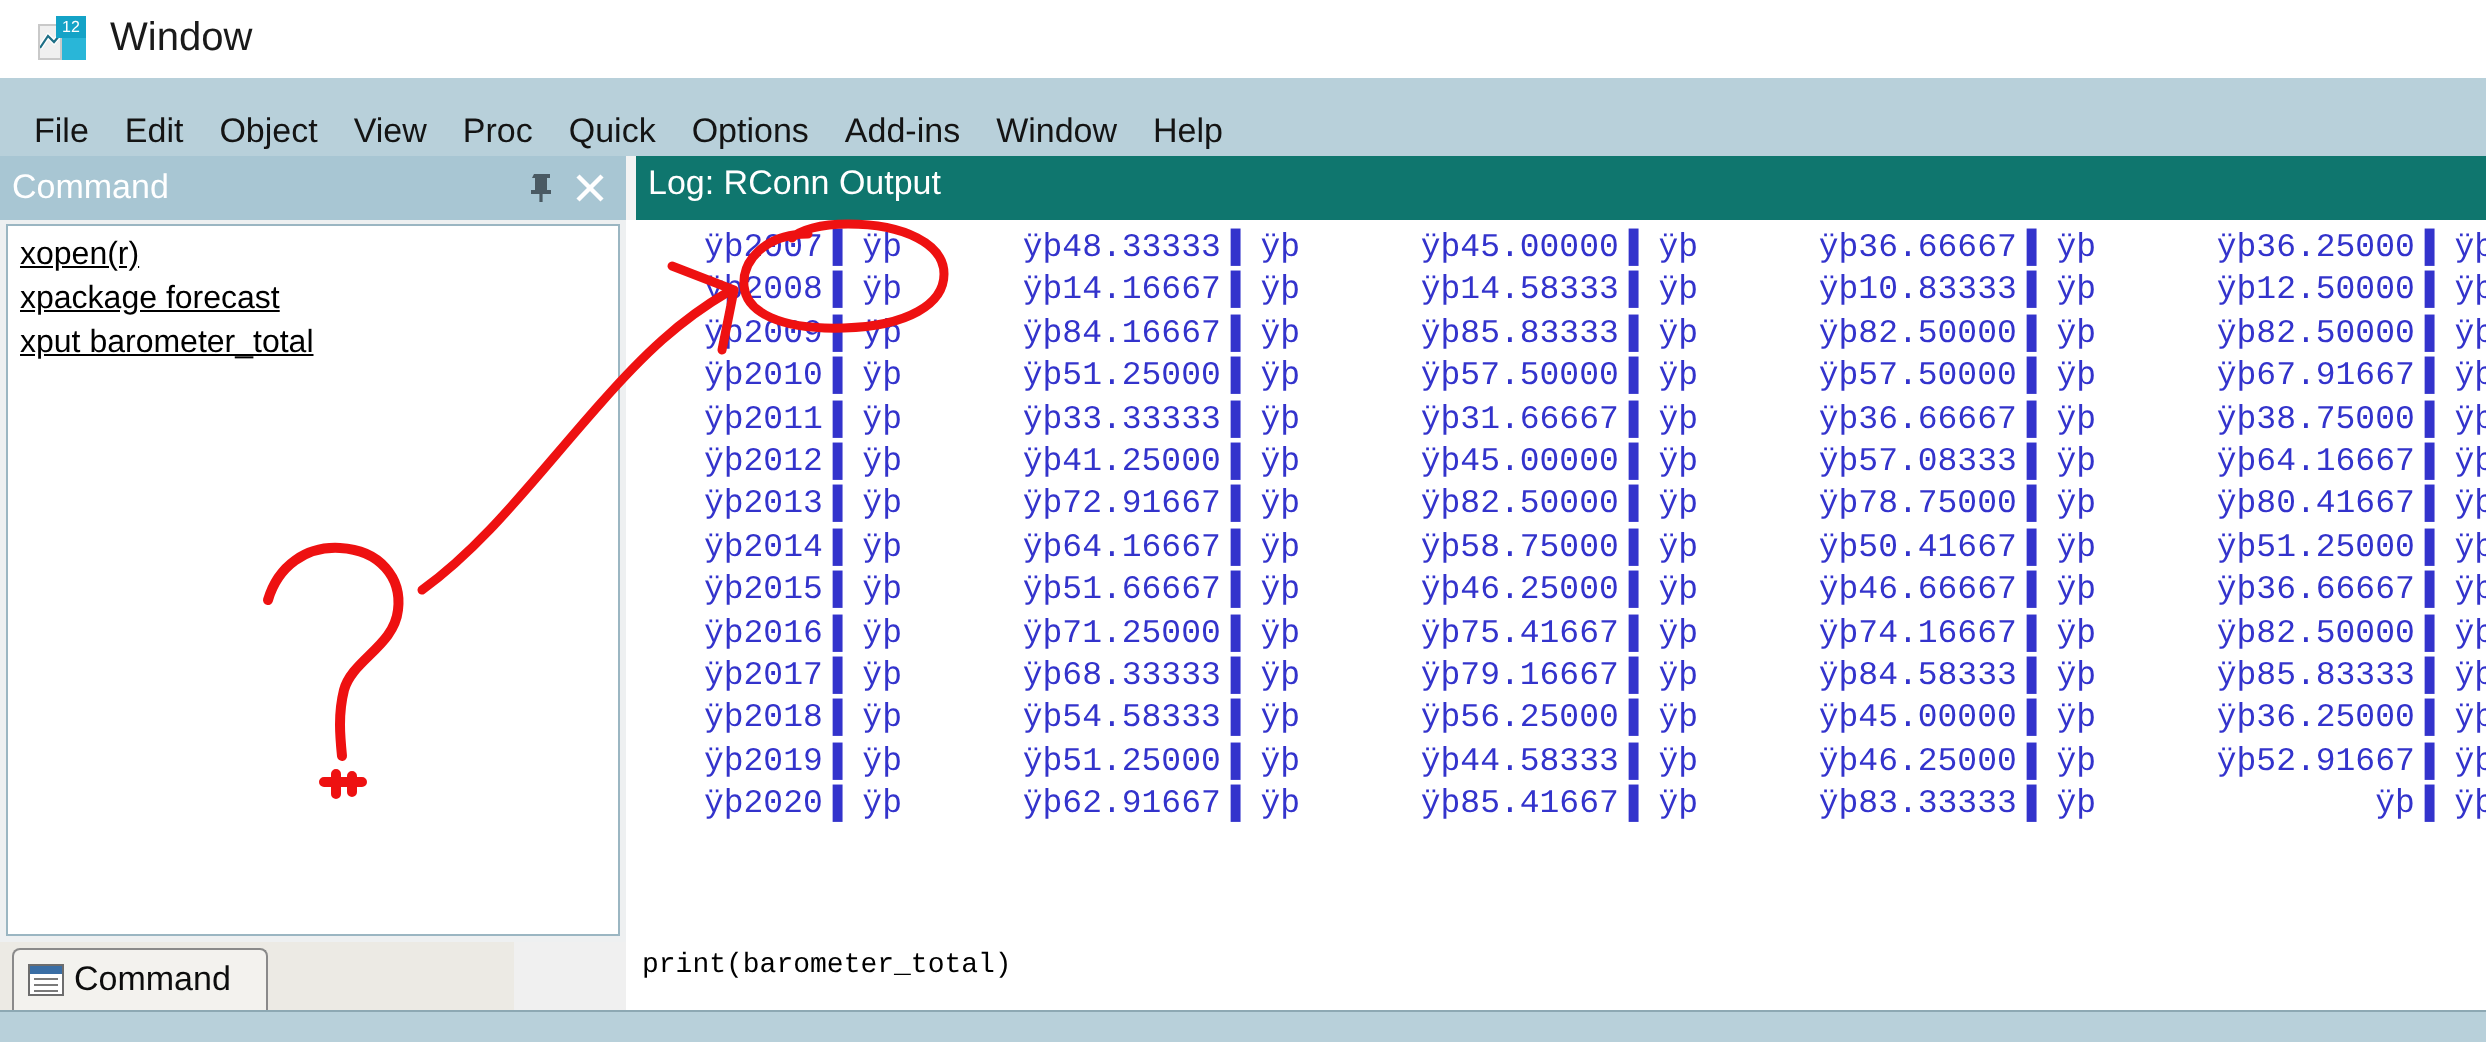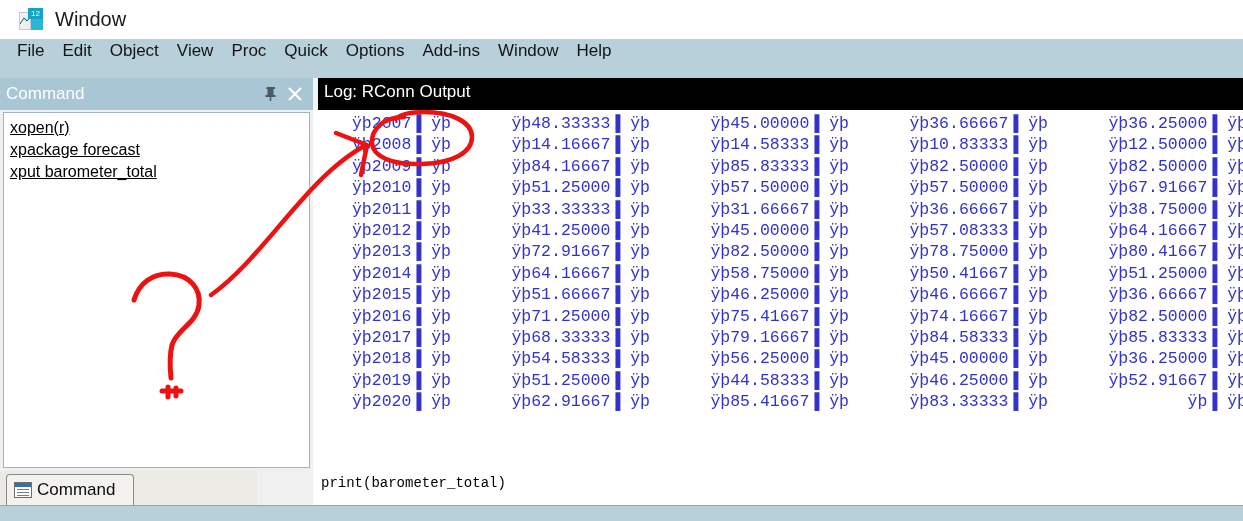--- a/index.html
+++ b/index.html
@@ -63,21 +63,21 @@
     font-family: "Liberation Sans", sans-serif;
   }
 
   
   #menubar {
     position: absolute;
     left: 0; top: 39px;
     width: 1243px; height: 39px;
     background: #b8d0da;
     display: flex;
-    align-items: flex-start;
+    align-items: flex-end;
     padding-left: 8px;
     box-sizing: border-box;
   }
   .menu-item {
     font-size: 17px;
     color: #141414;
     padding: 2px 9px;
     white-space: nowrap;
     font-family: "Liberation Sans", sans-serif;
   }
@@ -135,21 +135,21 @@
   #log-panel {
     position: absolute;
     left: 313px; top: 78px;
     width: 930px; height: 393px;
     background: #ffffff;
   }
   #log-header {
     position: absolute;
     left: 0; top: 0;
     width: 930px; height: 32px;
-    background: #000000;
+    background: #0f766e;
   }
   #log-header-sep {
     position: absolute;
     left: 0; top: 0;
     width: 5px; height: 32px;
     background: #f3f3f3;
   }
   #log-header-title {
     position: absolute;
     left: 11px; top: 4px;

